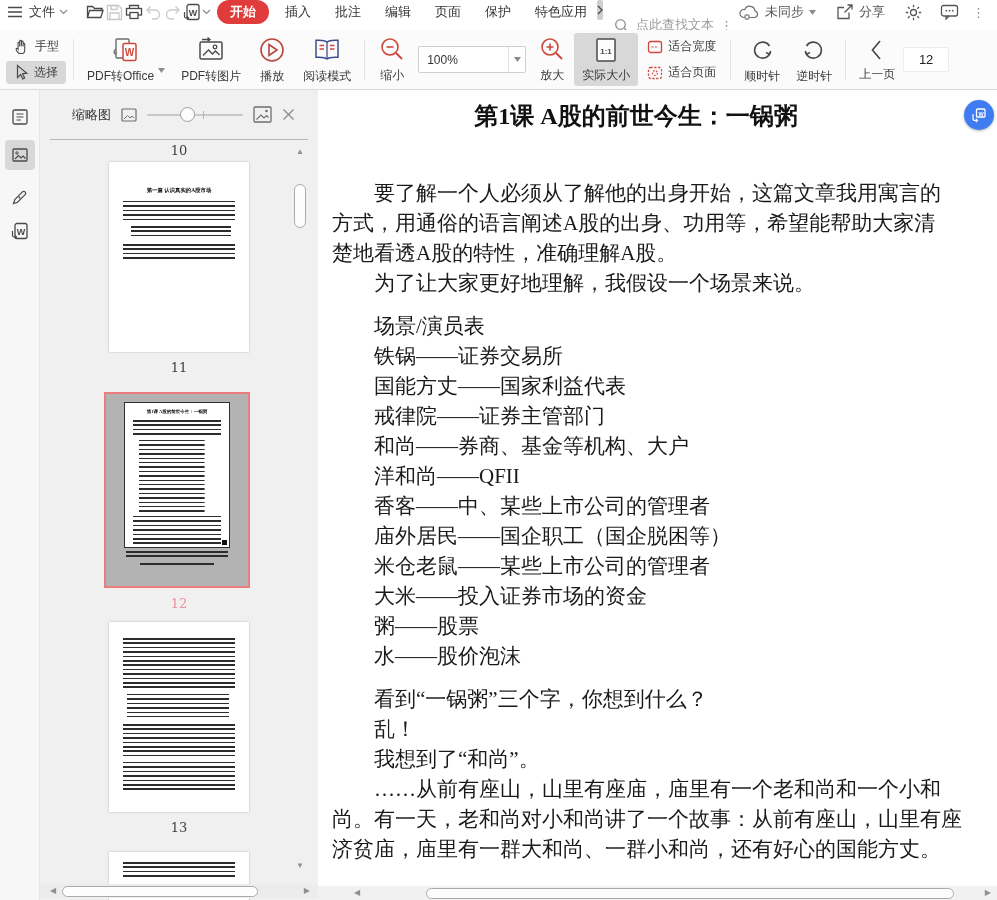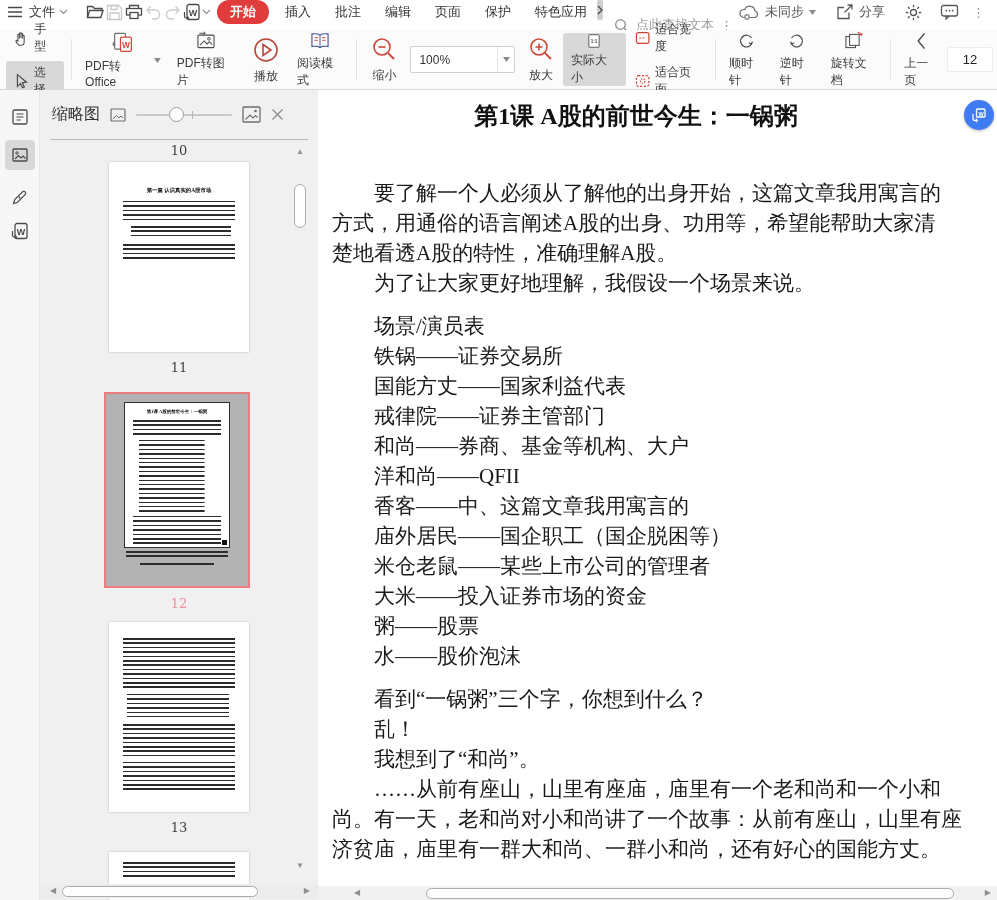--- a/index.html
+++ b/index.html
@@ -39,21 +39,21 @@
   input.pagebox{box-sizing:border-box;outline:none;}
 
   
   .side-strip{position:absolute;left:0;top:90px;width:40px;bottom:0;background:#f7f7f8;border-right:1px solid #e7e7e7;box-sizing:border-box;}
   .side-ic{position:absolute;left:5px;width:30px;height:30px;display:flex;align-items:center;justify-content:center;border-radius:4px;}
   .side-ic.selected{background:#d8d8d8;}
 
   
   .thumb-panel{position:absolute;left:40px;top:90px;width:278px;bottom:0;background:#f0f0f1;overflow:hidden;}
   .tp-header{position:absolute;left:0;top:0;width:100%;height:49px;display:flex;align-items:center;gap:10px;padding:0 12px;box-sizing:border-box;}
-  .tp-title{font-size:16px;color:#333;}
+  .tp-title{font-size:13px;color:#333;margin-left:20px;}
   .tp-divider{position:absolute;left:10px;right:10px;top:49px;height:1px;background:#b9b9b9;}
   .slider{position:relative;width:96px;height:16px;}
   .slider .track{position:absolute;left:0;right:0;top:7px;height:2px;background:#c9c9c9;border-radius:1px;}
   .slider .tick{position:absolute;left:58%;top:4px;width:1px;height:8px;background:#b5b5b5;}
   .slider .knob{position:absolute;left:34%;top:0;width:15px;height:15px;border-radius:50%;background:#fdfdfd;border:1px solid #9d9d9d;box-sizing:border-box;}
   .page-label{position:absolute;width:140px;text-align:center;font-size:13px;color:#3f3f3f;font-family:"DejaVu Serif","Liberation Serif",serif;}
   .thumb{position:absolute;left:69px;width:140px;background:#fff;box-shadow:0 0 2px rgba(0,0,0,.25);overflow:hidden;}
   .thumb-sel{position:absolute;left:64px;width:146px;border:2px solid #ed7d7d;background:#b3b3b4;box-sizing:border-box;overflow:hidden;}
   .mini-page{position:relative;margin:8px auto 0;width:106px;height:146px;background:#fff;border:1px solid #2f2f2f;box-sizing:border-box;overflow:hidden;}
   .mini-title{font-size:6px;font-weight:bold;text-align:center;color:#111;line-height:8px;
@@ -328,29 +328,20 @@
       </svg>
     <span>顺时针</span>
   </div>
   <div class="tbtn">
     <svg width="30" height="30" viewBox="0 0 30 30">
         <path d="M7.5 11a8 8 0 1 1-.9 6" fill="none" stroke="#4a4a4a" stroke-width="1.6"></path>
         <path d="M6.2 16l1.6 3.4 3.2-2" fill="none" stroke="#4a4a4a" stroke-width="1.5"></path>
       </svg>
     <span>逆时针</span>
   </div>
-  <div class="tbtn">
-    <svg width="30" height="30" viewBox="0 0 30 30">
-        <rect x="4" y="9" width="13" height="15" fill="#fbfbfc" stroke="#4a4a4a" stroke-width="1.4"></rect>
-        <rect x="9" y="6" width="13" height="15" fill="#fdfdfd" stroke="#4a4a4a" stroke-width="1.4"></rect>
-        <path d="M20 3.5c3 0 4.6 1.2 5 3" fill="none" stroke="#cf4639" stroke-width="1.5"></path>
-        <path d="M26.5 4.5l-1.4 2.6-2.6-1.3" fill="none" stroke="#cf4639" stroke-width="1.4"></path>
-      </svg>
-    <span>旋转文档</span>
-  </div>
   <div class="tb-sep"></div>
 
   <div class="tbtn">
     <svg width="22" height="26" viewBox="0 0 22 26">
         <path d="M14 4L6.5 13l7.5 9" fill="none" stroke="#4a4a4a" stroke-width="1.7"></path>
       </svg>
     <span>上一页</span>
   </div>
   <input class="pagebox" readonly="" value="12" style="">
 </div>
@@ -474,21 +465,21 @@
       <div class="doc-line indent"><span>铁锅——证券交易所</span></div>
 
       <div class="doc-line indent"><span>国能方丈——国家利益代表</span></div>
 
       <div class="doc-line indent"><span>戒律院——证券主管部门</span></div>
 
       <div class="doc-line indent"><span>和尚——券商、基金等机构、大户</span></div>
 
       <div class="doc-line indent"><span>洋和尚——QFII</span></div>
 
-      <div class="doc-line indent"><span>香客——中、这篇文章我用寓言的</span></div>
+      <div class="doc-line indent"><span>香客——中、某些上市公司的管理者</span></div>
 
       <div class="doc-line indent"><span>庙外居民——国企职工（国企脱困等）</span></div>
 
       <div class="doc-line indent"><span>米仓老鼠——某些上市公司的管理者</span></div>
 
       <div class="doc-line indent"><span>大米——投入证券市场的资金</span></div>
 
       <div class="doc-line indent"><span>粥——股票</span></div>
 
       <div class="doc-line indent"><span>水——股价泡沫</span></div>

